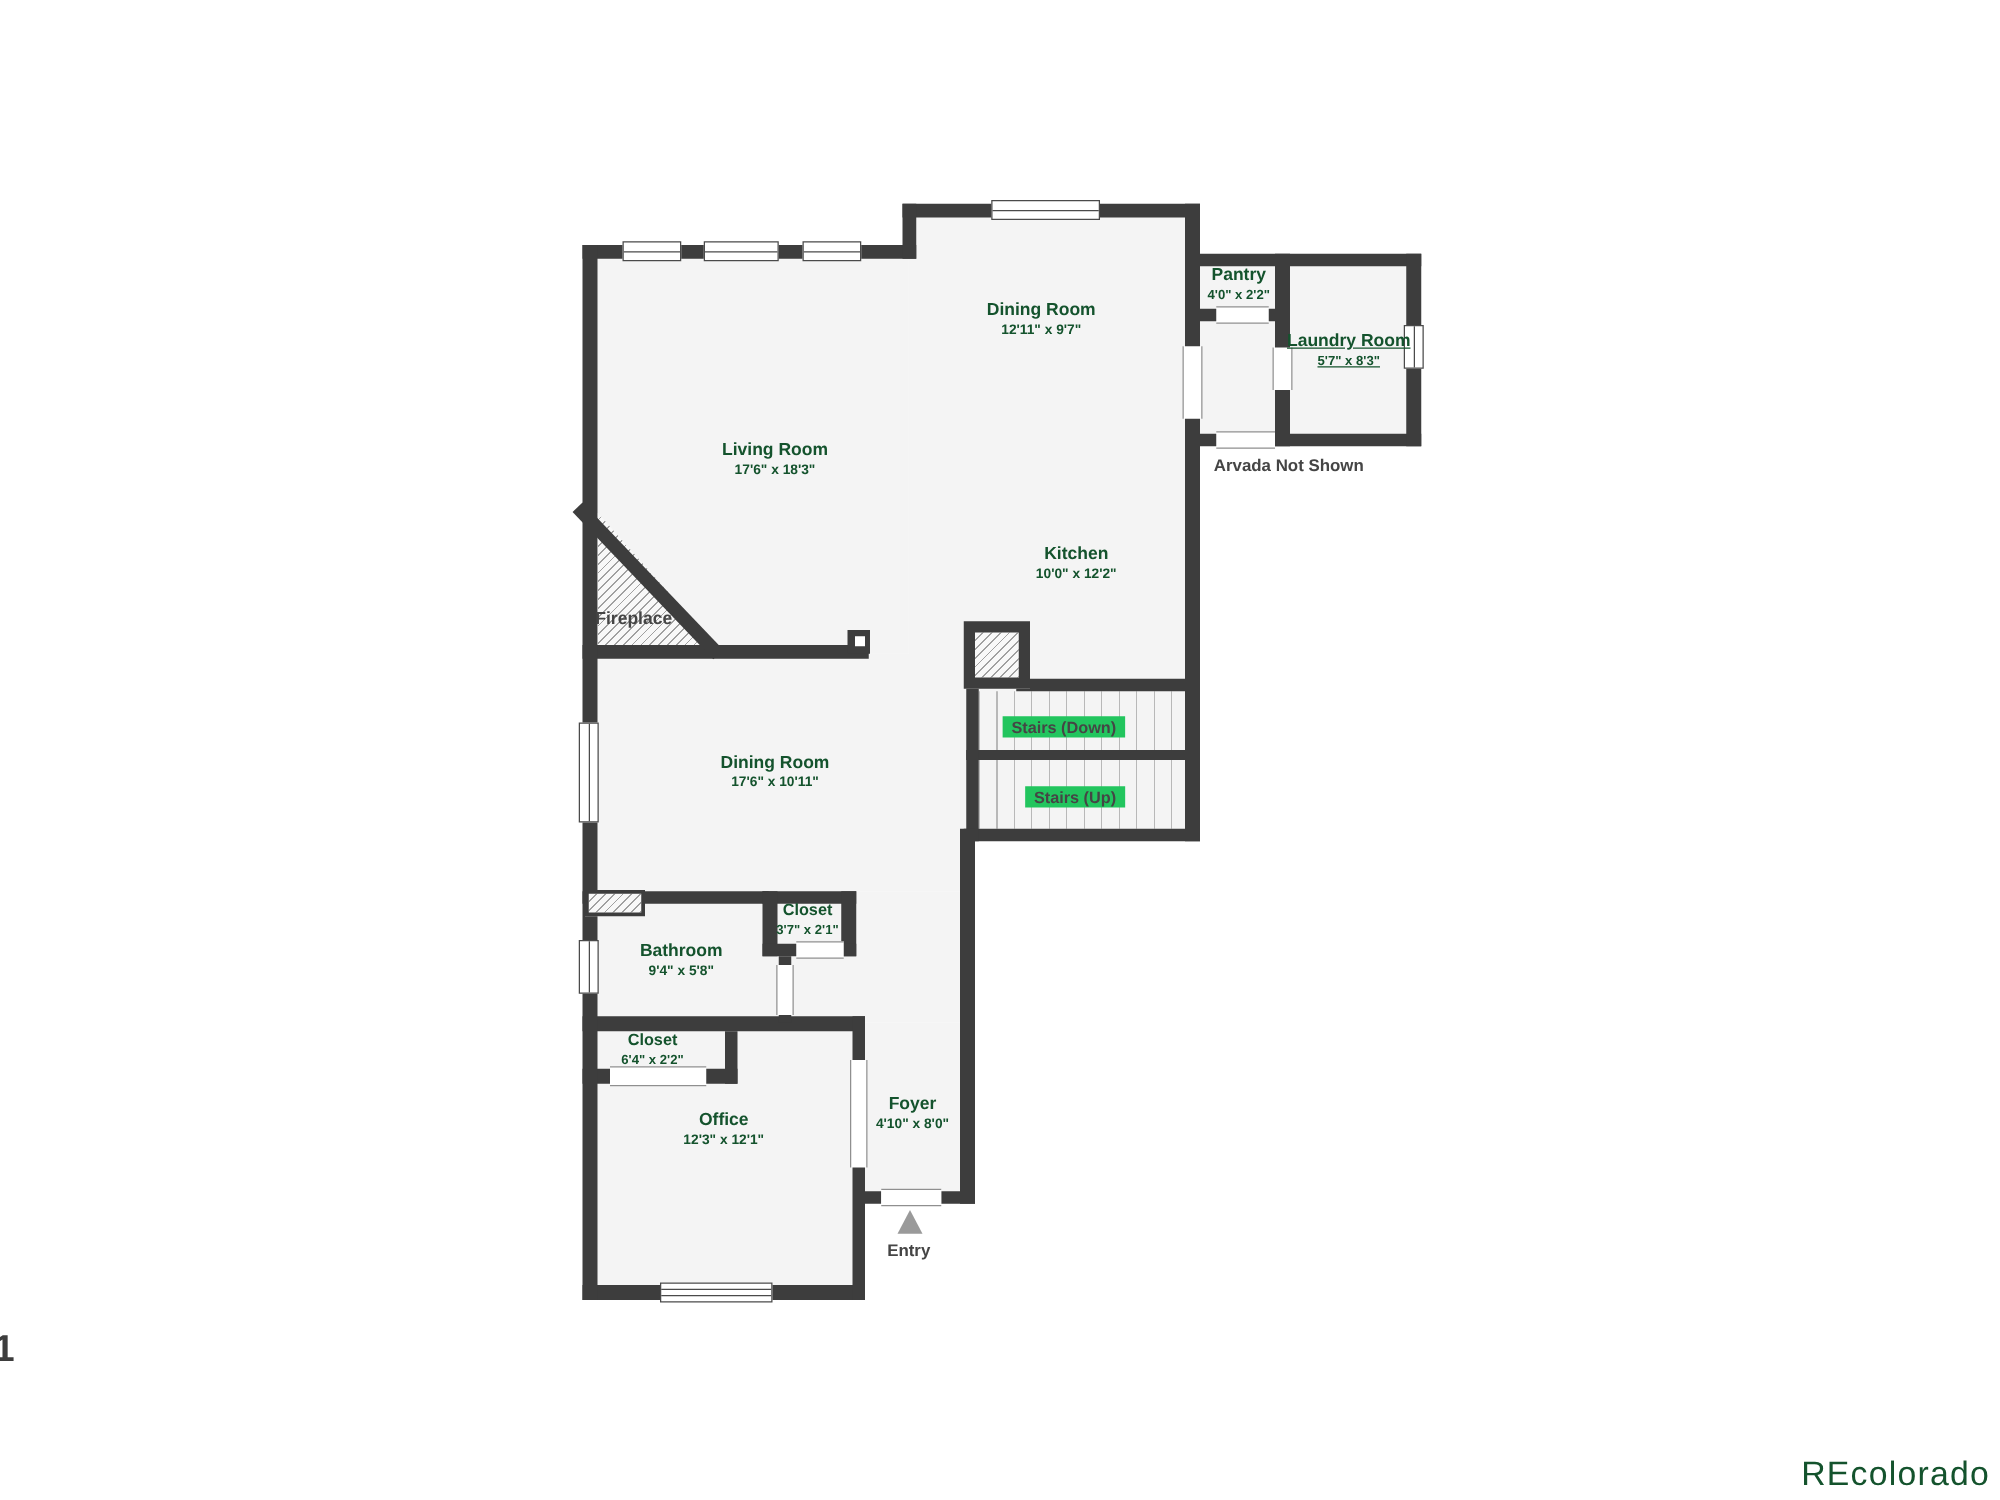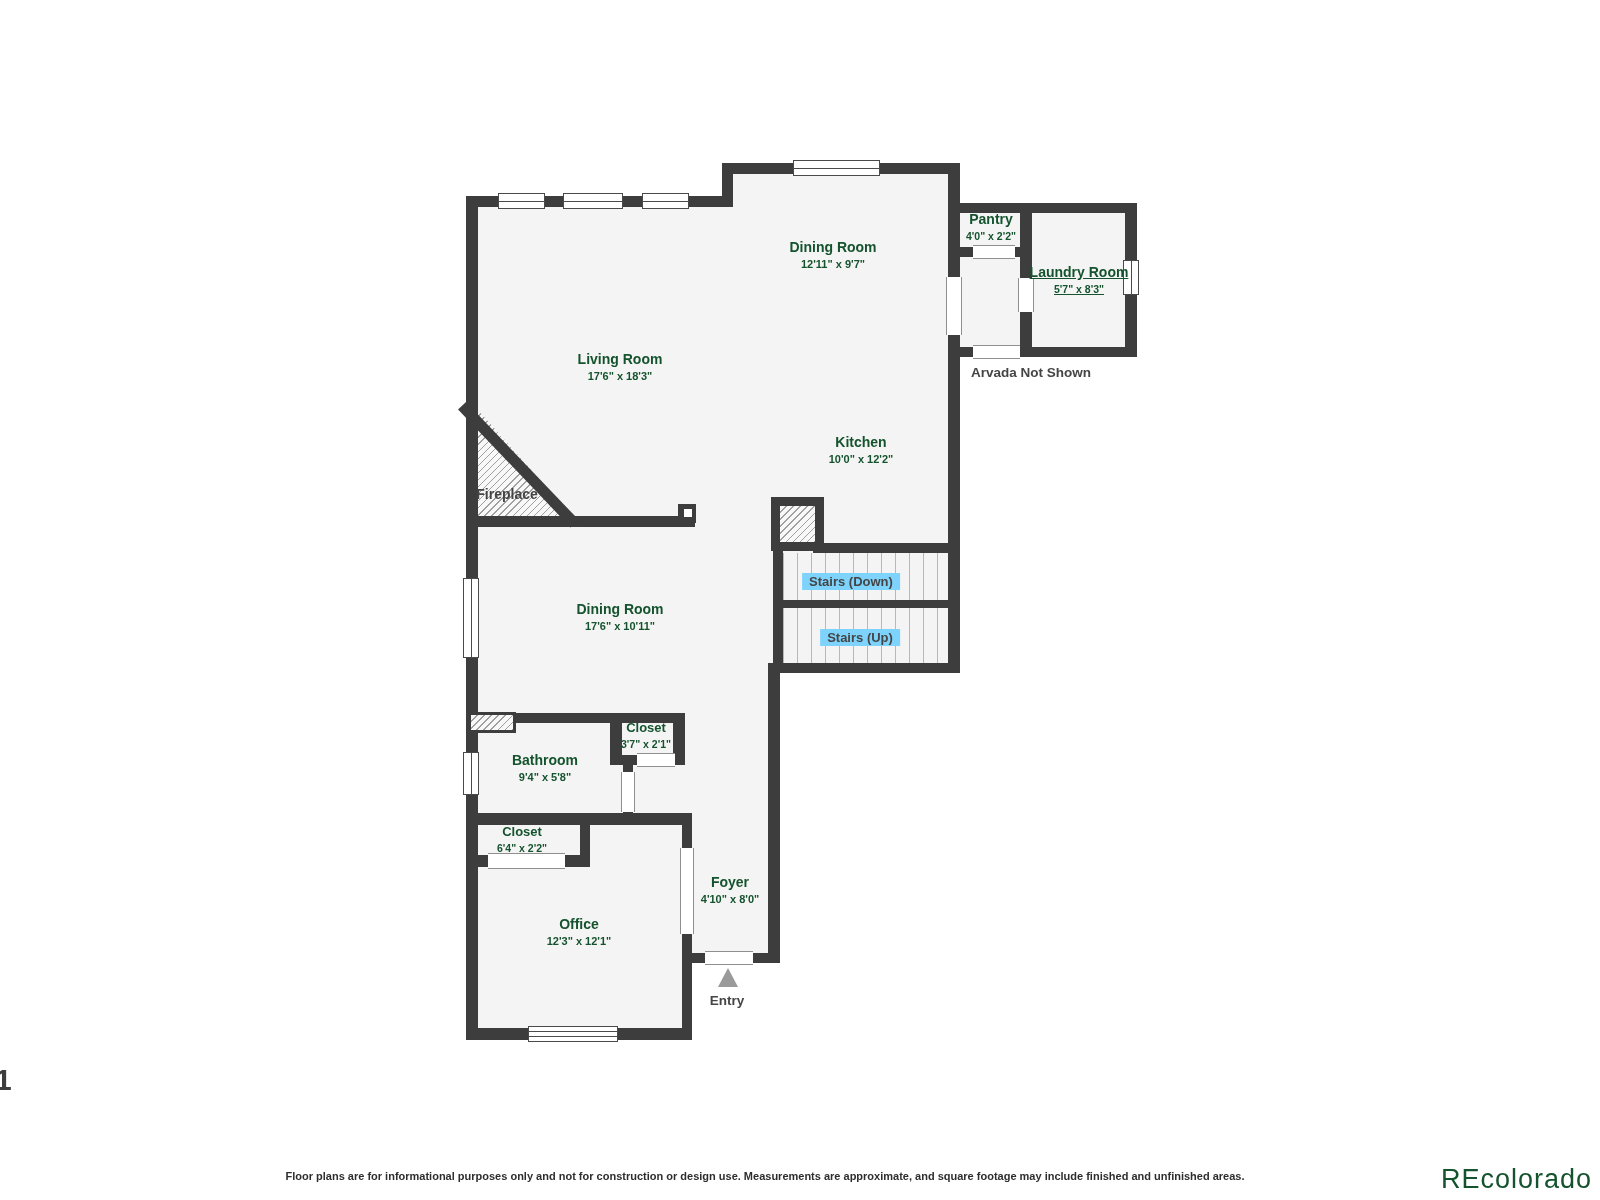--- a/index.html
+++ b/index.html
@@ -30,21 +30,21 @@
   .cap { position:absolute; background:#3d3d3d; }
   .cap::after { content:""; position:absolute; left:6px; top:5px; width:8px; height:8px; background:#fff; }
   .label { position:absolute; transform:translateX(-50%); text-align:center;
     color:#14532d; font-weight:bold; white-space:nowrap; }
   .label .name { font-size:14px; line-height:16px; }
   .label .name.sm { font-size:13px; line-height:15px; }
   .label .dims { font-size:11px; line-height:13px; margin-top:3px; }
   .label .dims.sm { font-size:10.5px; }
   .label-single { position:absolute; transform:translateX(-50%); color:#454545;
     font-weight:bold; font-size:13.5px; white-space:nowrap; }
-  .stairs-label { background:#7dd3fc; padding:1px 7px; font-size:13px; }
+  .stairs-label { background:#22c55e; padding:1px 7px; font-size:13px; }
   .entry-tri { position:absolute; width:0; height:0;
     border-left:10px solid transparent; border-right:10px solid transparent;
     border-bottom:19px solid #9a9a9a; }
   #title { position:absolute; left:7px; top:14px; font-size:22px; font-weight:bold; color:#474747; }
   #page-num { position:absolute; left:-5px; top:1063px; font-size:30px; font-weight:bold; color:#3d3d3d; }
   #disclaimer { position:absolute; left:765px; top:1170px; transform:translateX(-50%);
     font-size:11px; font-weight:bold; color:#2e2e2e; white-space:nowrap; }
   #watermark { position:absolute; right:8px; top:1164px; font-size:27px; color:#14532d; letter-spacing:1px; }
 </style>
 </head>
@@ -154,33 +154,32 @@
     <div class="dims sm">3'7" x 2'1"</div>
   </div>
   <div class="label" style="left:545px;top:752px;">
     <div class="name">Bathroom</div>
     <div class="dims">9'4" x 5'8"</div>
   </div>
   <div class="label" style="left:522px;top:824px;">
     <div class="name sm">Closet</div>
     <div class="dims sm">6'4" x 2'2"</div>
   </div>
-  <div class="label" style="left:579px;top:916px;">
+  <div class="label" style="left:579px;top:887px;">
     <div class="name">Office</div>
     <div class="dims">12'3" x 12'1"</div>
   </div>
   <div class="label" style="left:730px;top:874px;">
     <div class="name">Foyer</div>
     <div class="dims">4'10" x 8'0"</div>
   </div>
 
   <div class="label-single" style="left:1031px;top:365px;">Arvada Not Shown</div>
   <div class="label-single" style="left:507px;top:486px;font-size:14px;">Fireplace</div>
   <div class="label-single stairs-label" style="left:851px;top:573px;">Stairs (Down)</div>
   <div class="label-single stairs-label" style="left:860px;top:629px;">Stairs (Up)</div>
   <div class="entry-tri" style="left:718px;top:968px;"></div>
   <div class="label-single" style="left:727px;top:993px;">Entry</div>
 
   <div id="page-num">1</div>
-  <div id="disclaimer">Floor plans are for informational purposes only and not for construction or design use. Measurements are approximate, and square footage may include finished and unfinished areas.</div>
   <div id="watermark">REcolorado</div>
 
 </div>
 
 </body></html>

